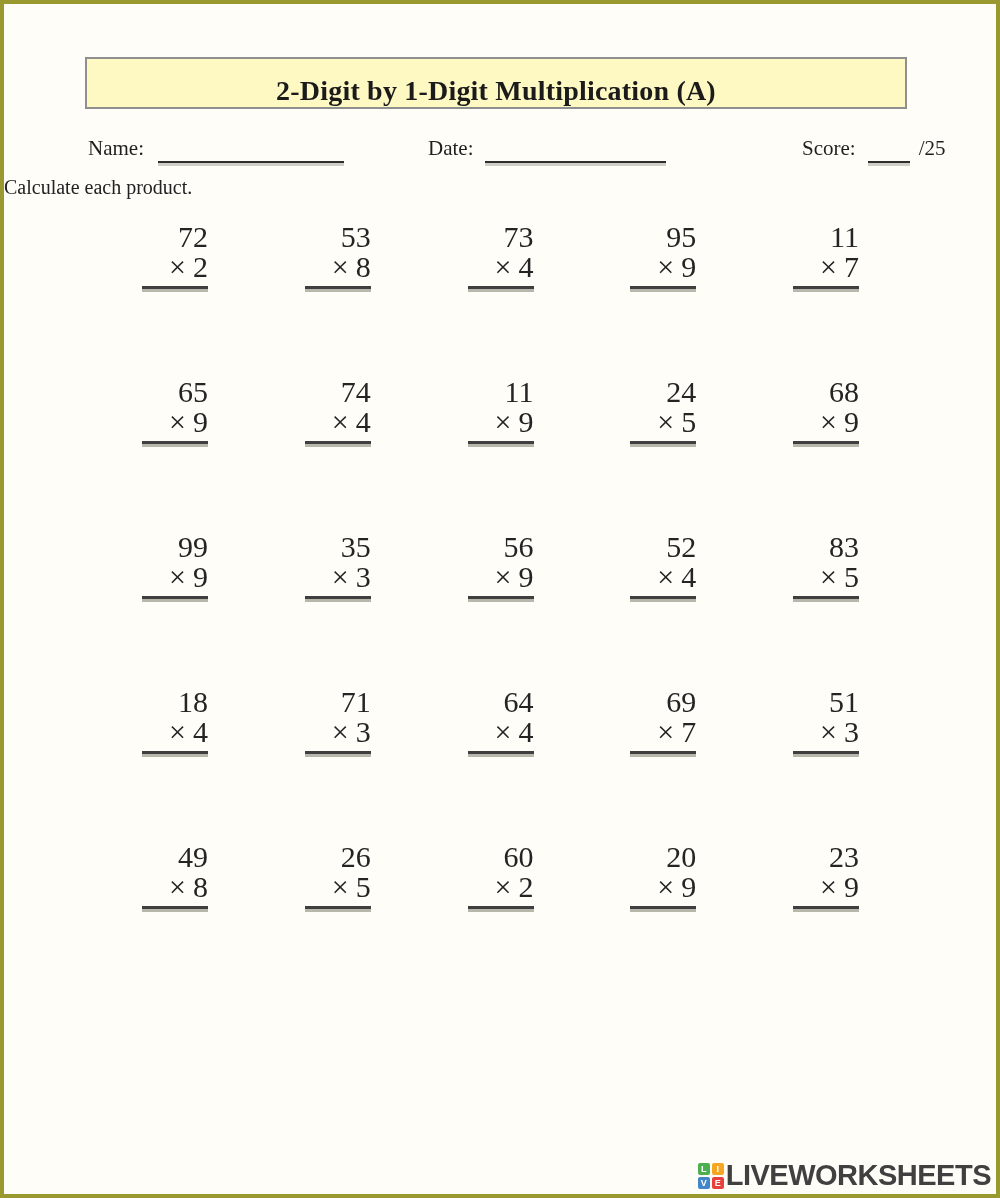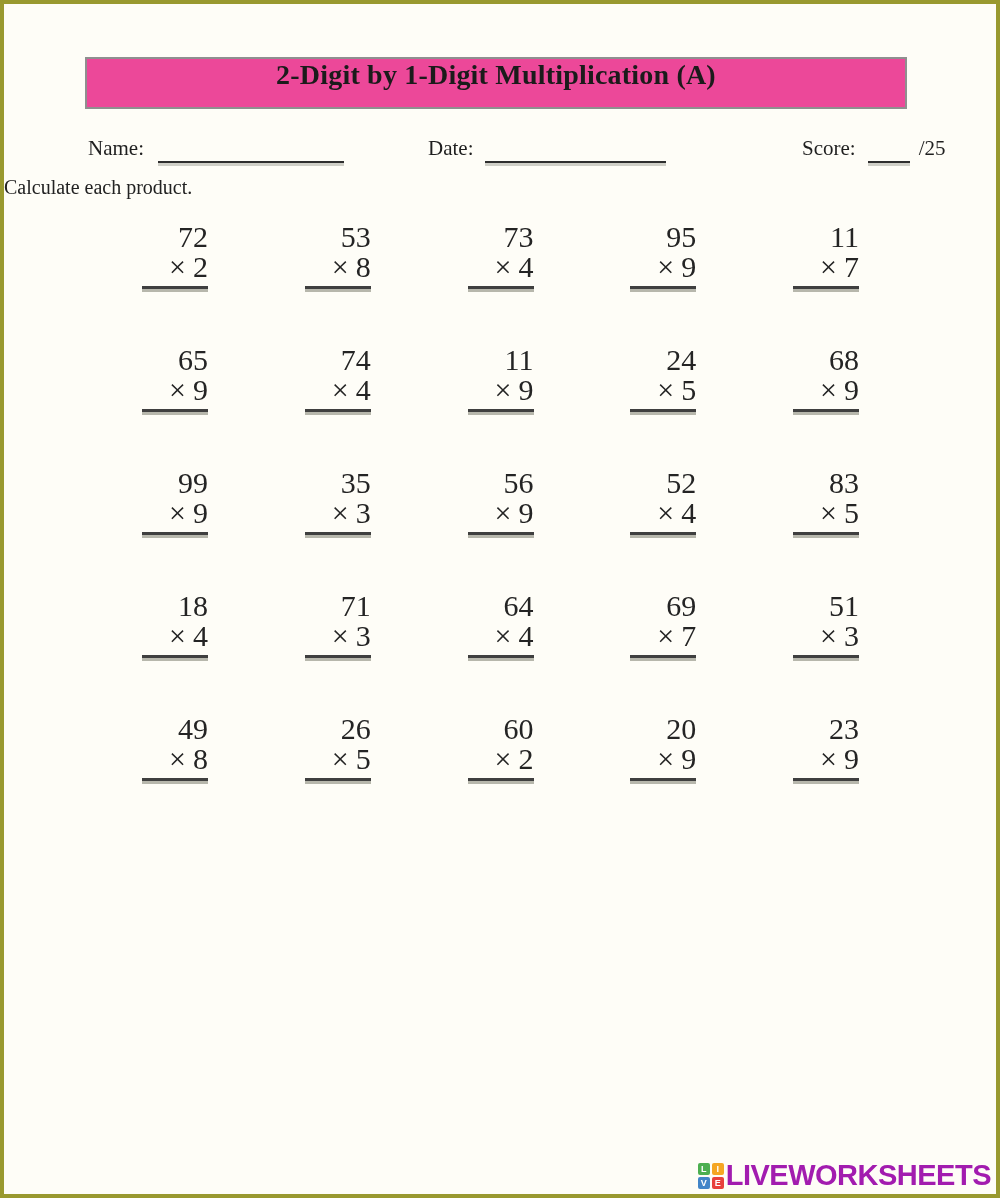--- a/index.html
+++ b/index.html
@@ -12,22 +12,22 @@
     font-family:"Liberation Serif", serif;
     color:#1f1f1f;
     overflow:hidden;
   }
 
   
   .title-box {
     position:absolute; left:81px; top:53px;
     width:818px; height:48px;
     border:2px solid #8f8f8f;
-    background:#ec4899;
-    display:flex; align-items:flex-start; justify-content:center;
+    background:#fef9c3;
+    display:flex; align-items:flex-end; justify-content:center;
   }
   .title-box h1 {
     margin:0; font-size:28px; font-weight:700; letter-spacing:0.2px;
     color:#1b1b1b;
   }
 
   
   .meta-row { position:absolute; top:128px; left:0; width:100%; height:36px; font-size:21px; }
   .meta-group { position:absolute; top:0; display:flex; align-items:center; height:32px; }
   .meta-label { line-height:26px; }
@@ -49,21 +49,21 @@
     position:absolute; top:172px; left:0; width:100%;
     text-align:left; font-size:20px; color:#222;
   }
 
   
   .problems-grid {
     position:absolute; left:138px; top:218px; width:717px;
     display:grid;
     grid-template-columns:repeat(5, 66px);
     justify-content:space-between;
-    row-gap:56px;
+    row-gap:88px;
   }
   .problem { width:66px; text-align:right; font-size:30px; }
   .num { line-height:30px; white-space:nowrap; color:#242424; }
   .num .sign { margin-right:7px; }
   .answer-line {
     margin-top:4px; height:3px; background:#3f3f3f;
     box-shadow:0 3px 0 #b7b7ac;
   }
 
   
@@ -320,16 +320,16 @@
   </div>
 </div>
 
   <div class="logo">
     <div class="logo-icon">
         <div class="logo-sq" style="background: rgb(76, 175, 80);">L</div>
         <div class="logo-sq" style="background: rgb(245, 166, 35);">I</div>
         <div class="logo-sq" style="background: rgb(66, 133, 200);">V</div>
         <div class="logo-sq" style="background: rgb(232, 65, 60);">E</div>
       </div>
-    <span class="logo-text" style="color: #a21caf;">LIVEWORKSHEETS</span>
+    <span class="logo-text" style="color: #404040;">LIVEWORKSHEETS</span>
   </div>
 
 </div>
 
 </body></html>

